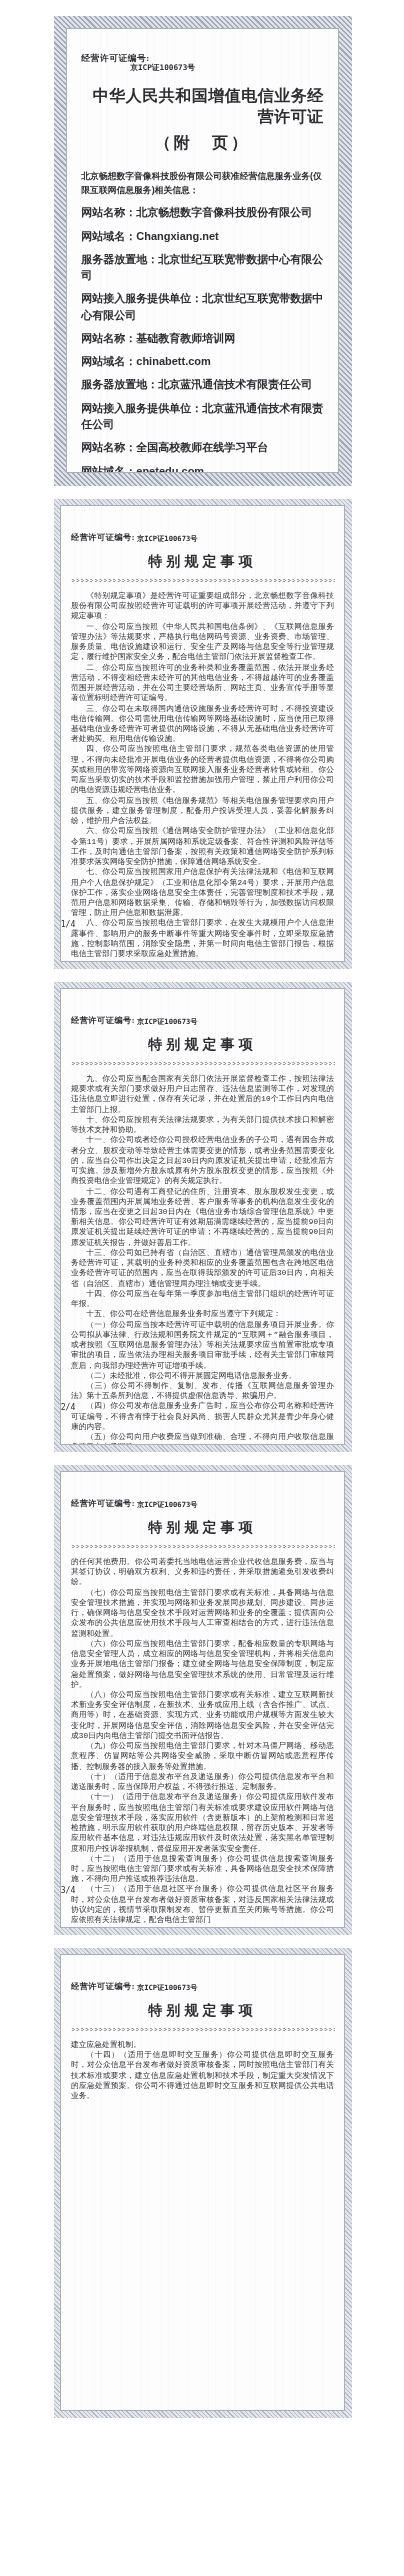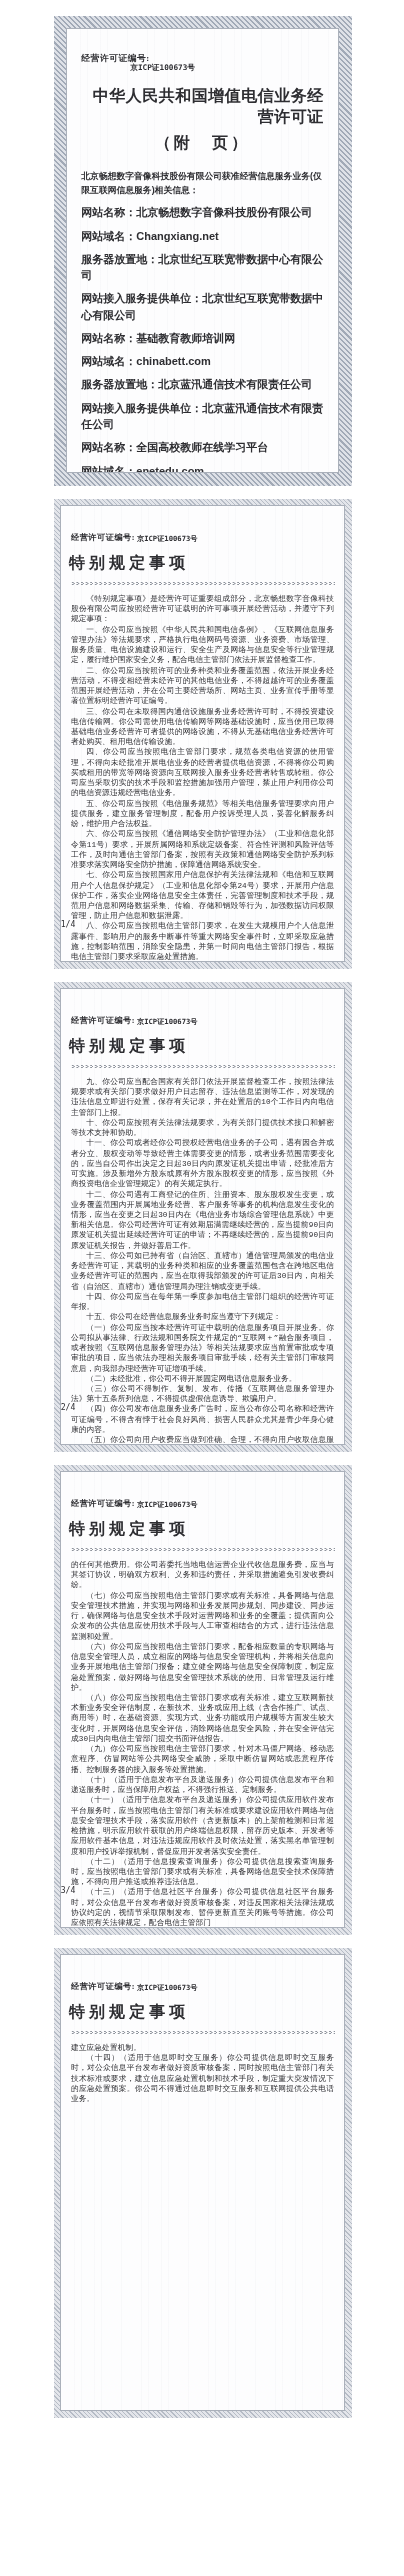--- a/index.html
+++ b/index.html
@@ -74,22 +74,22 @@
   
   .prov .inner{padding:26px 8.2px 0 8.2px;}
   .prov-head{position:relative;height:15.5px;margin-left:2.1px;}
   .prov-head .lic-label{font-size:8.2px;}
   .prov-head .lic-num{
     position:absolute;left:66px;top:2.6px;
     font-family:"DejaVu Sans Mono","Liberation Mono",monospace;
     font-size:7.2px;font-weight:bold;
   }
   .prov-title{
-    margin:6.2px 0 0 0;text-align:left;
-    font-size:16px;font-weight:bold;letter-spacing:4.1px;font-family:Liberation Mono, monospace;
+    margin:6.2px 0 0 0;text-align:center;
+    font-size:14px;font-weight:bold;letter-spacing:4.1px;font-family:Liberation Mono, monospace;
   }
   .wave{
     margin:7.2px 1px 0 1px;height:3.1px;
     background:
       linear-gradient(135deg, rgba(0,0,0,0) 62%, #8e939c 63%, #8e939c 78%, rgba(0,0,0,0) 79%) 0 0/4.6px 3.1px repeat-x,
       linear-gradient(45deg,  rgba(0,0,0,0) 62%, #8e939c 63%, #8e939c 78%, rgba(0,0,0,0) 79%) 0 0/4.6px 3.1px repeat-x;
   }
   .prov-body{margin-top:9.3px;padding:0 2.1px;font-family:Liberation Mono, monospace;}
   .para{
     margin:0;text-indent:2em;text-align:justify;

